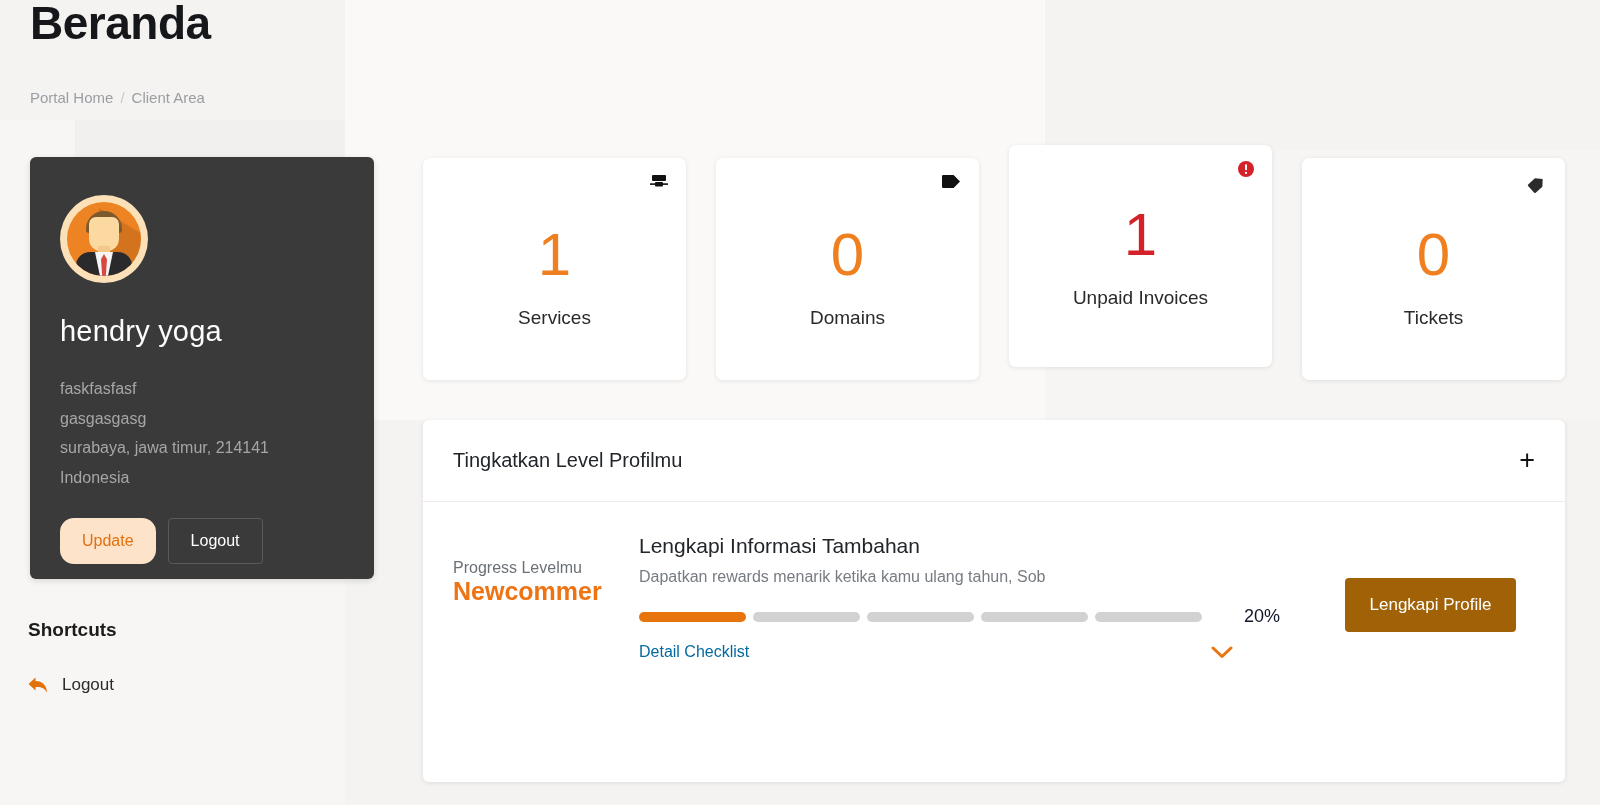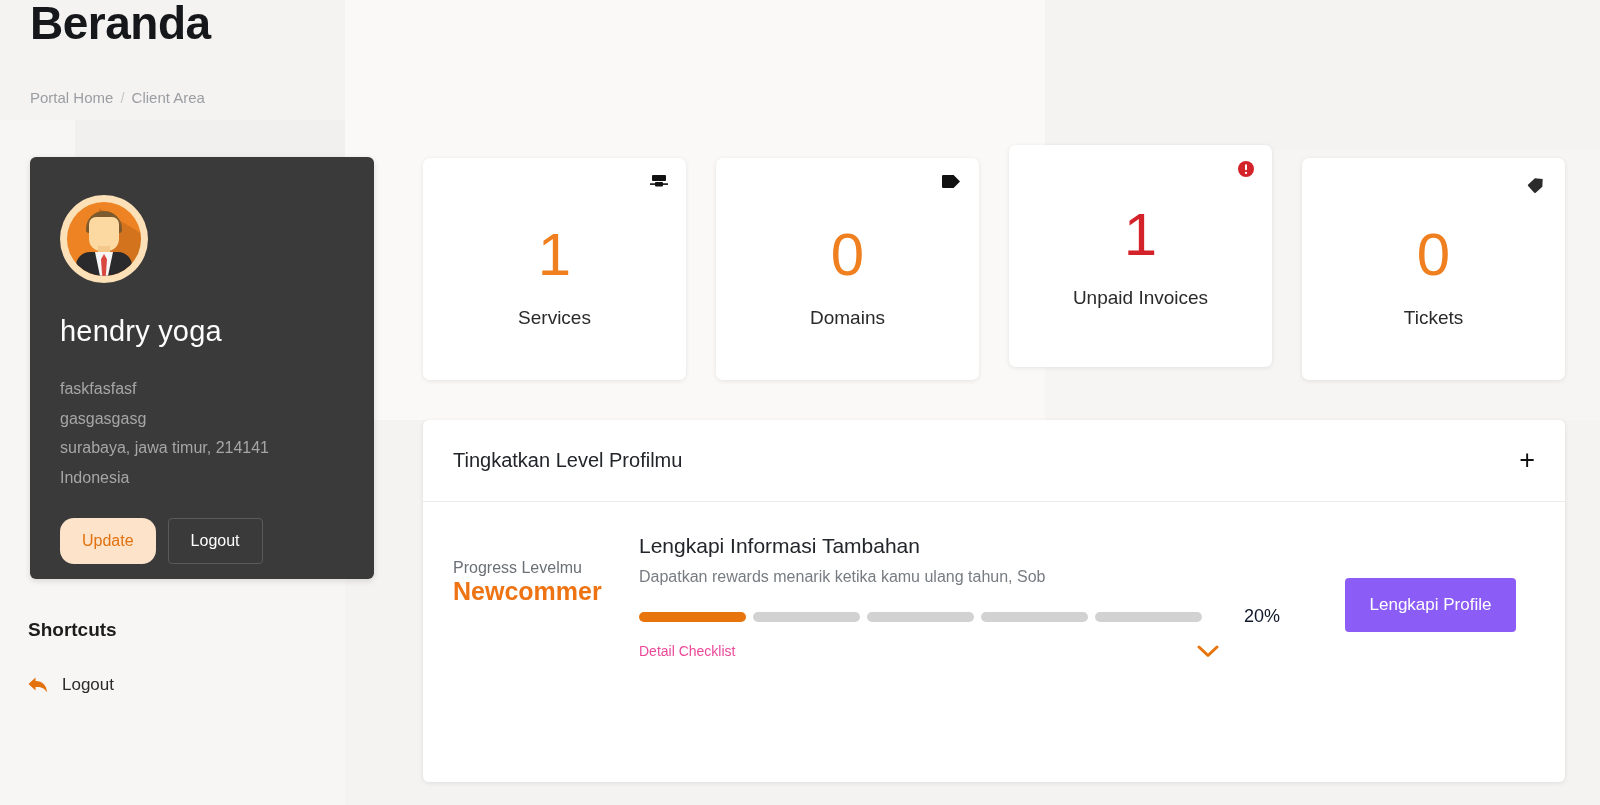--- a/index.html
+++ b/index.html
@@ -138,26 +138,26 @@
   .lp-mid h3 { font-size: 21px; font-weight: 400; color: #22252a; }
   .lp-mid .sub { font-size: 16px; color: #777c82; margin-top: 10px; }
 
   .bar-row { display: flex; align-items: center; margin-top: 20px; gap: 0; }
   .bars { display: flex; gap: 7px; }
   .seg { width: 107px; height: 10px; border-radius: 5px; background: #d2d2d2; }
   .seg.on { background: #e8740e; }
   .pct { font-size: 18px; color: #0f172a; margin-left: 42px; }
 
   .chk-row { display: flex; align-items: center; margin-top: 16px; }
-  .chk-link { font-size: 14px; color: #ec4899; text-decoration: none; cursor: pointer; }
+  .chk-link { font-size: 16px; color: #0369a1; text-decoration: none; cursor: pointer; }
   .chev { margin-left: 462px; cursor: pointer; display:block; }
 
   .lp-right { width: 190px; padding-top: 44px; }
   .btn-primary {
-    background: #8b5cf6; color: #fff; border: none; border-radius: 4px;
+    background: #a16207; color: #fff; border: none; border-radius: 4px;
     font-size: 17px; padding: 17px 20px; cursor: pointer; font-family: inherit; width: 171px;
   }
 </style>
 </head>
 <body>
 
 <div class="bg-layer">
   <div class="bg-blk-a"></div>
     <div class="bg-blk-b"></div>
     <div class="bg-blk-c"></div>

